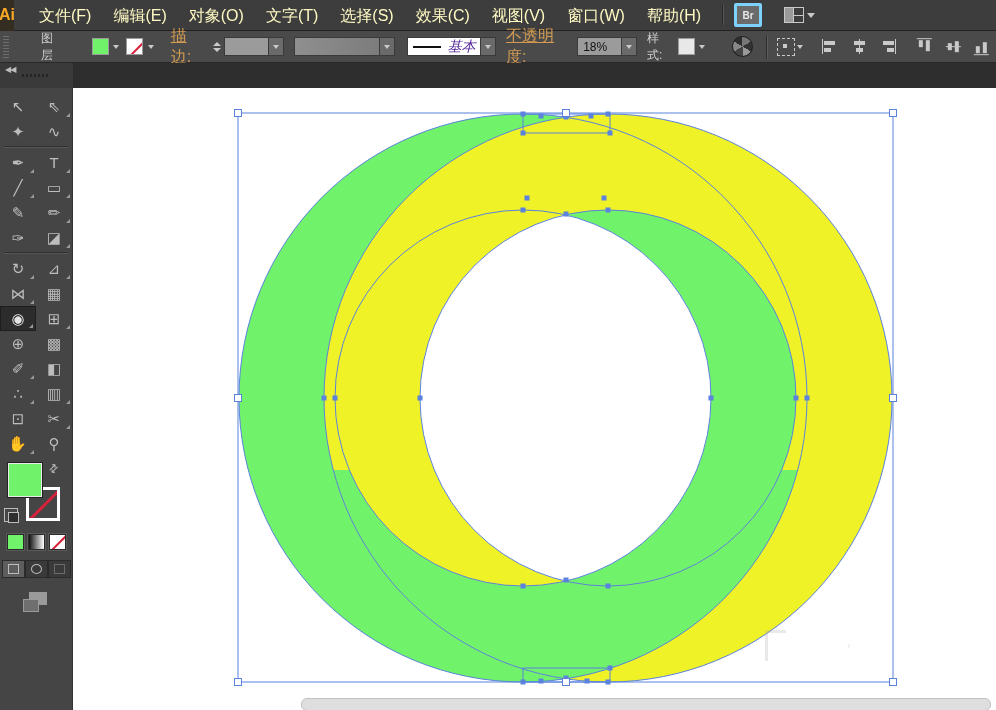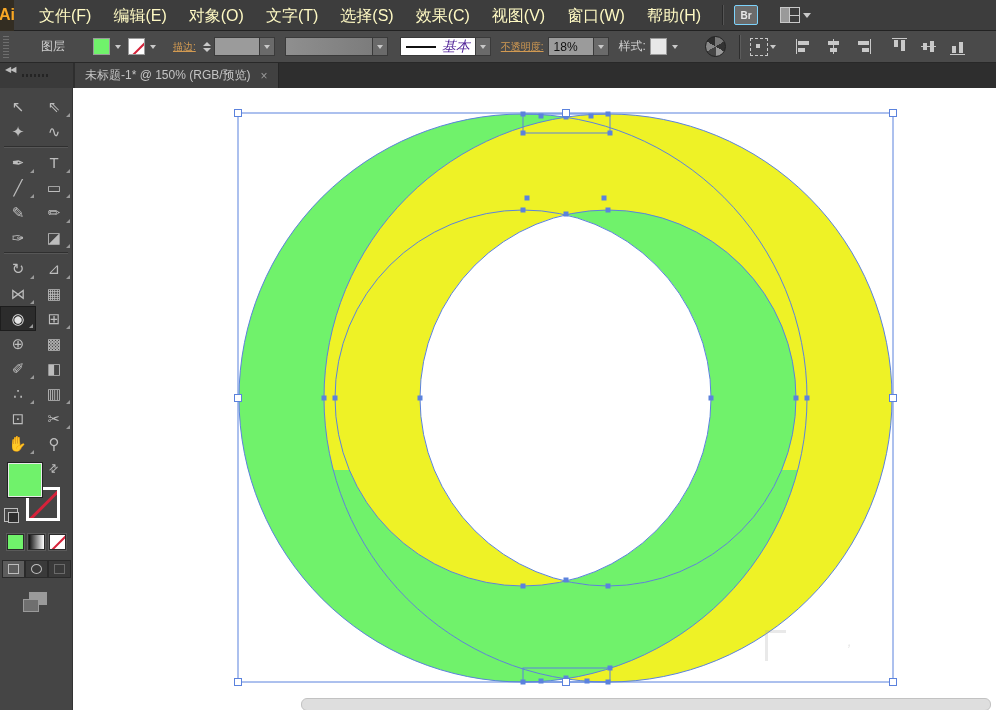--- a/index.html
+++ b/index.html
@@ -6,38 +6,38 @@
   body{width:996px;height:710px;position:relative;overflow:hidden;
        font-family:"Liberation Sans","DejaVu Sans",sans-serif;background:#fff;
        -webkit-font-smoothing:antialiased;}
   
   .menubar{position:absolute;left:0;top:0;width:996px;height:31px;background:#3d3d3d;
            border-bottom:1px solid #222;display:flex;align-items:center;box-sizing:border-box;}
   .ai-logo{width:14px;height:31px;display:flex;align-items:center;justify-content:center;
            color:#f9a825;font-weight:bold;font-size:16px;background:#332d22;}
   .menu-item{color:#fef9c3;font-size:16px;padding:0 11px;line-height:31px;cursor:default;}
   .mb-sep{width:1px;height:20px;background:#2a2a2a;border-right:1px solid #555;margin:0 10px;}
-  .br-btn{width:22px;height:18px;background:#6b6b6b;border:1px solid #7dd3fc;border-radius:2px;
+  .br-btn{width:22px;height:18px;background:#6b6b6b;border:3px solid #7dd3fc;border-radius:2px;
           color:#e8e8e8;font-size:10px;font-weight:bold;display:flex;align-items:center;justify-content:center;}
   .ws-icon{margin-left:22px;display:flex;align-items:center;gap:3px;}
   .ws-box{width:18px;height:14px;border:1px solid #c9c9c9;display:flex;}
   .ws-box .l{width:8px;border-right:1px solid #c9c9c9;background:#9a9a9a;}
   .ws-box .r{flex:1;display:flex;flex-direction:column;}
   .ws-box .r div{flex:1;}
   .ws-box .r div:first-child{border-bottom:1px solid #c9c9c9;}
   .caret{width:0;height:0;border-left:4px solid transparent;border-right:4px solid transparent;
          border-top:5px solid #c9c9c9;display:inline-block;}
   .caret.sm{border-left-width:3px;border-right-width:3px;border-top-width:4px;}
   
   .controlbar{position:absolute;left:0;top:31px;width:996px;height:32px;background:#4a4a4a;
               border-bottom:1px solid #282828;display:flex;align-items:center;box-sizing:border-box;}
   .grip-v{width:6px;height:22px;margin:0 6px 0 3px;
           background:repeating-linear-gradient(0deg,#6e6e6e 0 1px,transparent 1px 3px);}
   .cb-label{color:#cfcfcf;font-size:12px;}
-  .cb-link{color:#d29a52;font-size:10px;text-decoration:underline;margin:0 4px 0 10px;}
+  .cb-link{color:#d29a52;font-size:16px;text-decoration:underline;margin:0 4px 0 10px;}
   .swatch{width:17px;height:17px;border:1px solid #9b9b9b;box-sizing:border-box;}
   .swatch.fill{background:var(--green);}
   .swatch.none{background:#fff;position:relative;overflow:hidden;}
   .swatch.none::after{content:"";position:absolute;left:-3px;top:7px;width:30px;height:2px;
                       background:var(--none-red);transform:rotate(-45deg);}
   .dd-arrow{width:14px;height:17px;display:flex;align-items:center;justify-content:center;margin:0 3px 0 1px;}
   .stepper{display:flex;flex-direction:column;gap:2px;margin:0 3px;}
   .stepper i{width:0;height:0;border-left:4px solid transparent;border-right:4px solid transparent;display:block;}
   .stepper .up{border-bottom:4px solid #c9c9c9;}
   .stepper .dn{border-top:4px solid #c9c9c9;}
@@ -240,24 +240,20 @@
       <i class="g g2"></i>
       <i class="g g3"></i>
     </div>
 </div>
 
 <div class="tabbar">
   <div class="dock-head">
     <span class="collapse">◀◀</span>
     <div class="grip-h"></div>
   </div>
-  <div class="doc-tab">
-    <span class="title">未标题-1* @ 150% (RGB/预览)</span>
-    <span class="close">×</span>
-  </div>
 </div>
 
 <div class="toolbar">
   <div style="height:6px"></div>
   <div class="tools">
     <div class="tool">
         <span>↖</span>
       </div>
     <div class="tool">
         <span>⇖</span>

